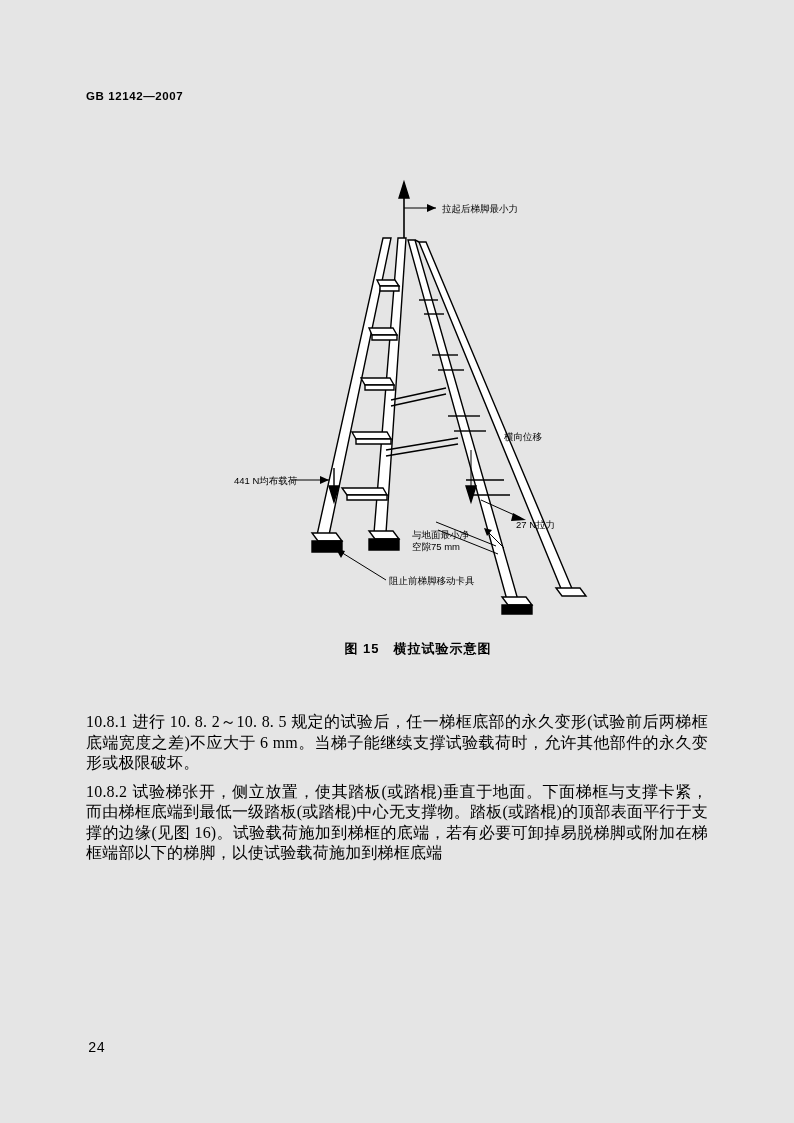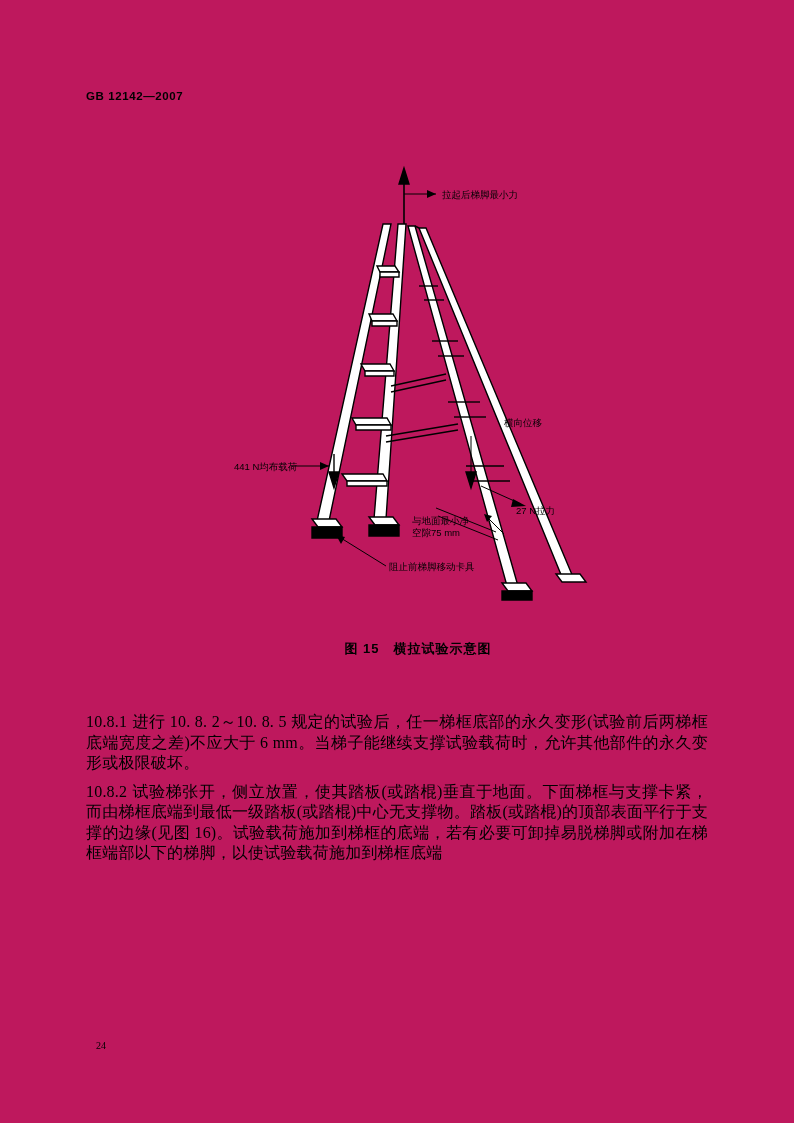--- a/index.html
+++ b/index.html
@@ -8,38 +8,38 @@
     background: #ffffff;
   }
   body {
     font-family: "Liberation Serif", serif;
     color: #000000;
   }
   .page {
     position: relative;
     width: 794px;
     height: 1123px;
-    background: #be185d;
+    background: #e5e5e5;
     overflow: hidden;
   }
   .header-code {
     position: absolute;
     left: 86px;
     top: 90px;
     font-family: "Liberation Sans", sans-serif;
     font-weight: bold;
     font-size: 11.5px;
     letter-spacing: 0.6px;
     color: #000;
   }
   
   .figure-wrap {
     position: absolute;
     left: 86px;
-    top: 136px;
+    top: 150px;
     width: 620px;
     height: 470px;
   }
   .figure-wrap svg {
     display: block;
   }
   .fig-caption {
     position: absolute;
     left: 0;
     right: 0;
@@ -74,24 +74,24 @@
     text-align: justify;
     text-justify: inter-ideograph;
     margin-bottom: 8px;
     letter-spacing: 0.2px;
   }
   .para .pnum {
     margin-right: 5px;
   }
   .footer-page {
     position: absolute;
-    left: 96px;
+    left: 88px;
     top: 1040px;
-    font-family: Liberation Serif, serif;
-    font-size: 10px;
+    font-family: Liberation Mono, monospace;
+    font-size: 14px;
   }
   .lbl {
     font-family: "Liberation Sans", sans-serif;
     font-size: 9.5px;
   }
 </style>
 </head>
 <body>
 
 <div class="page">

